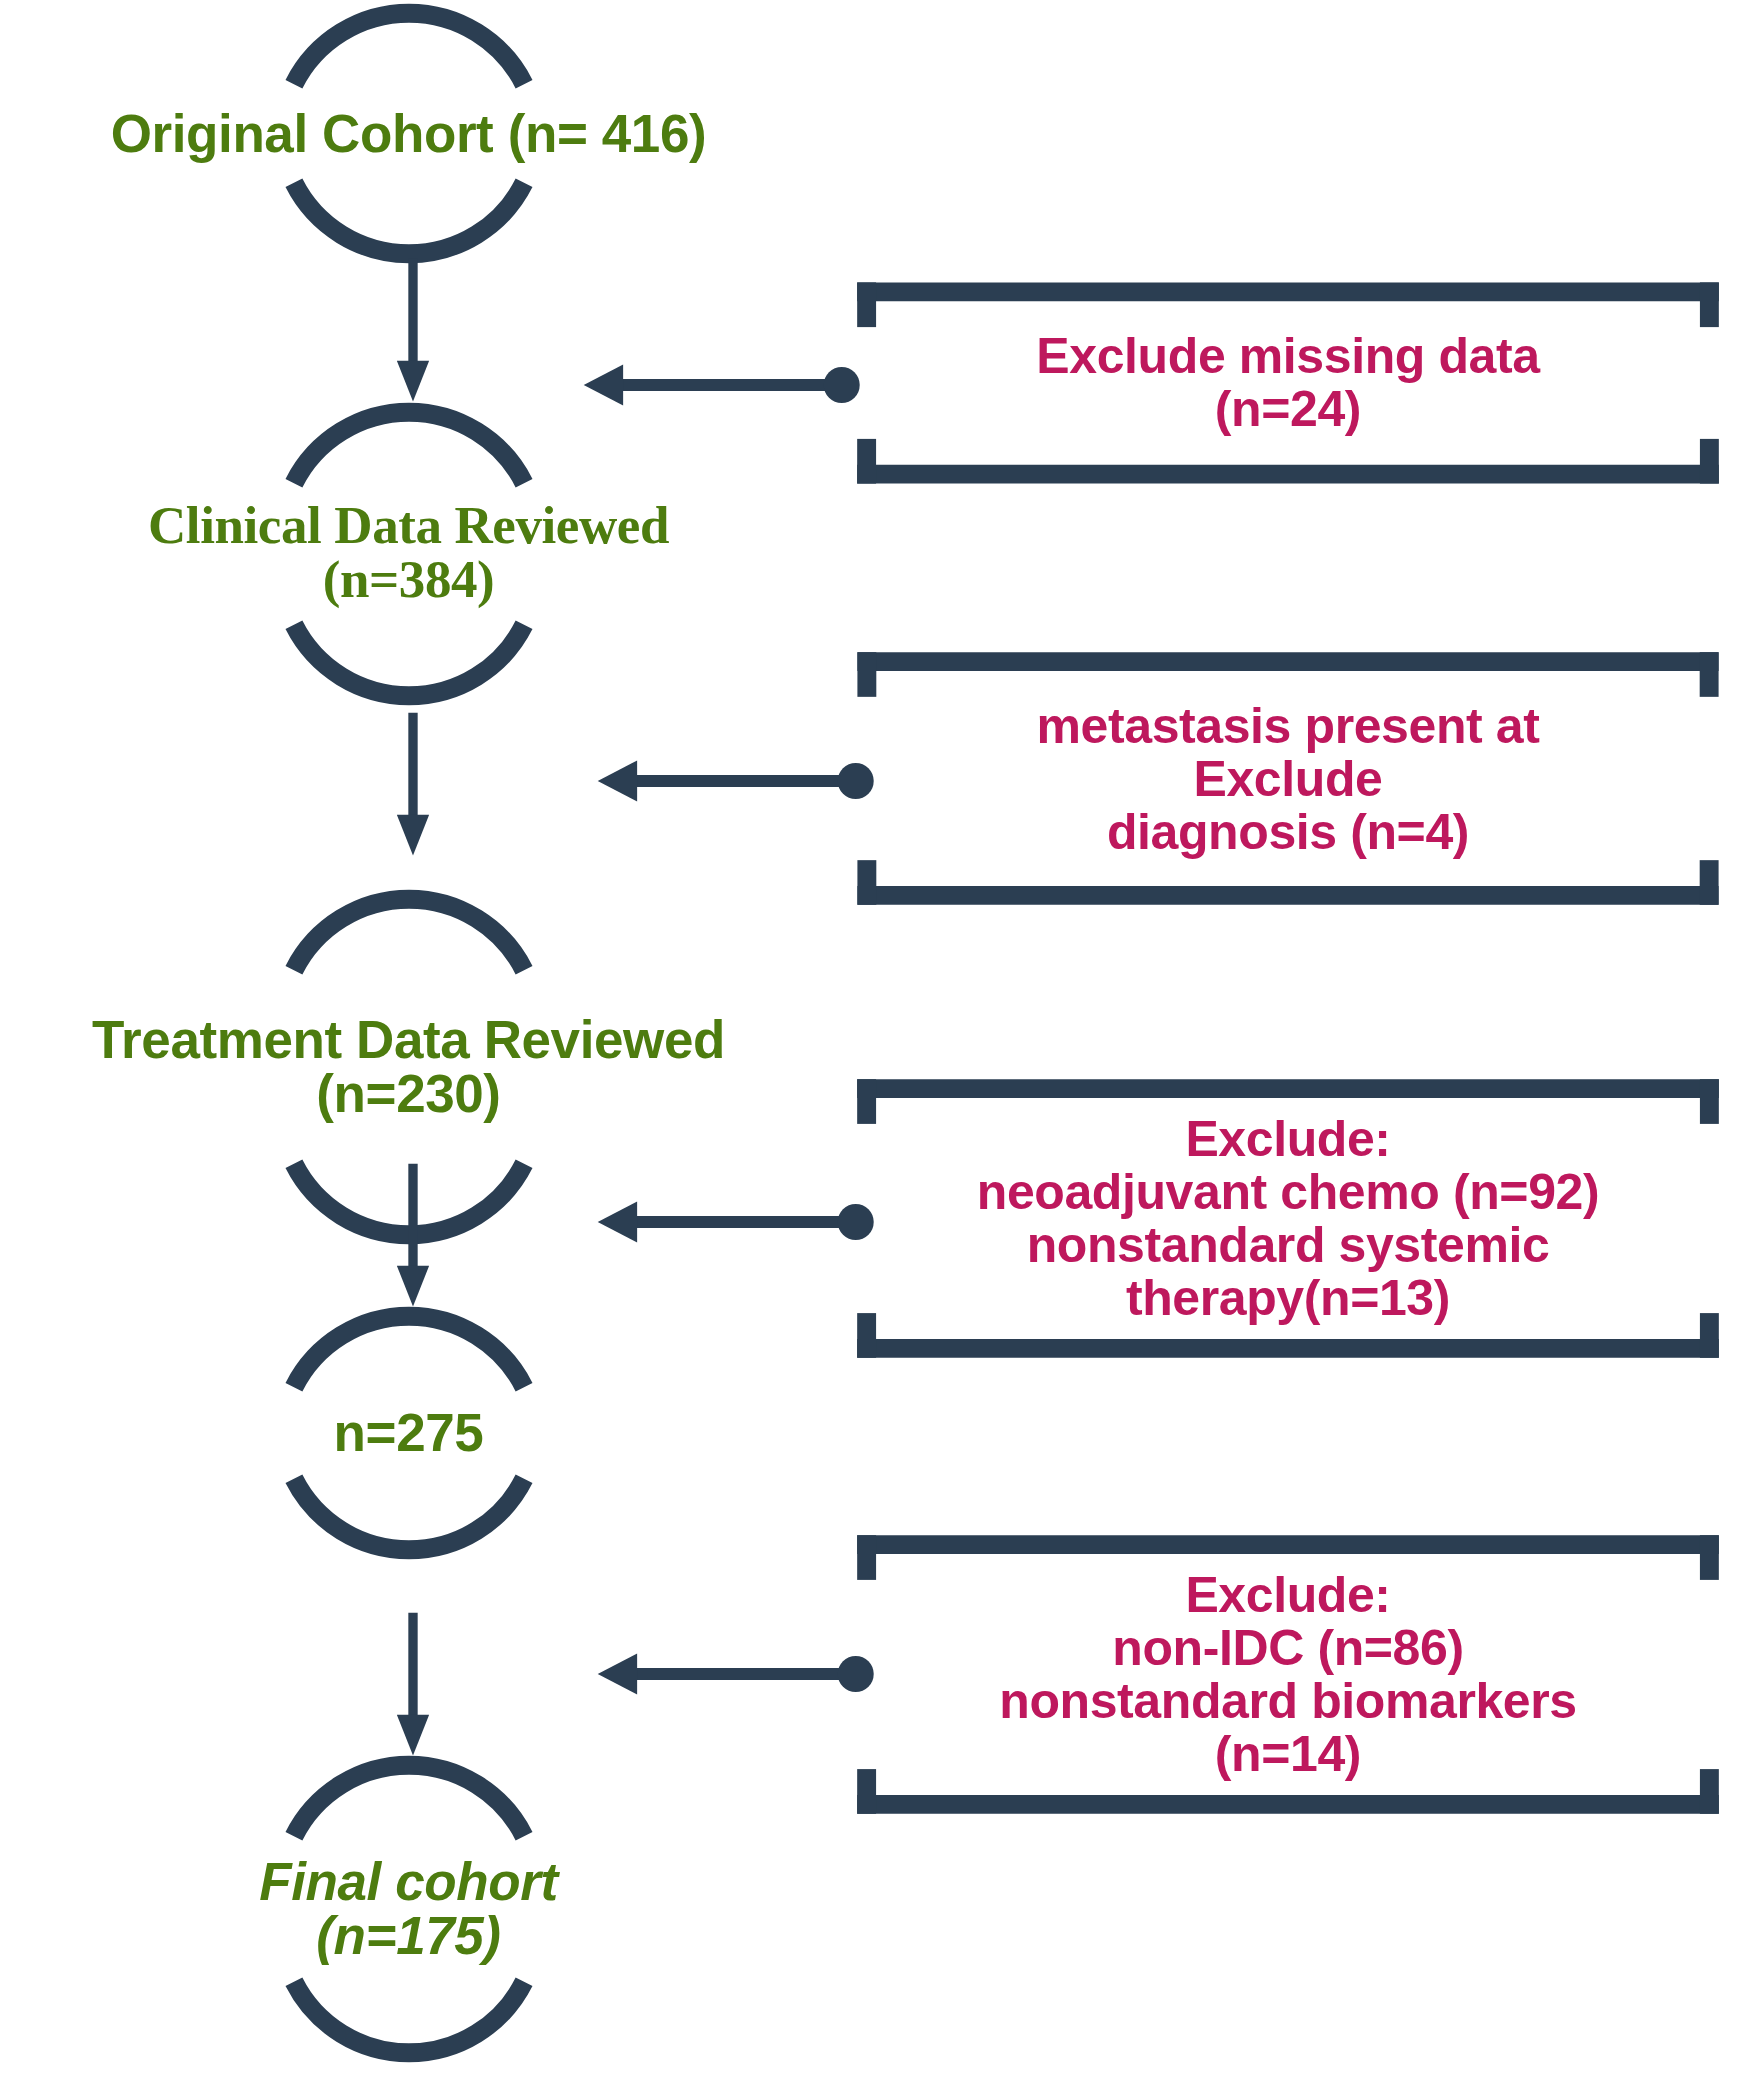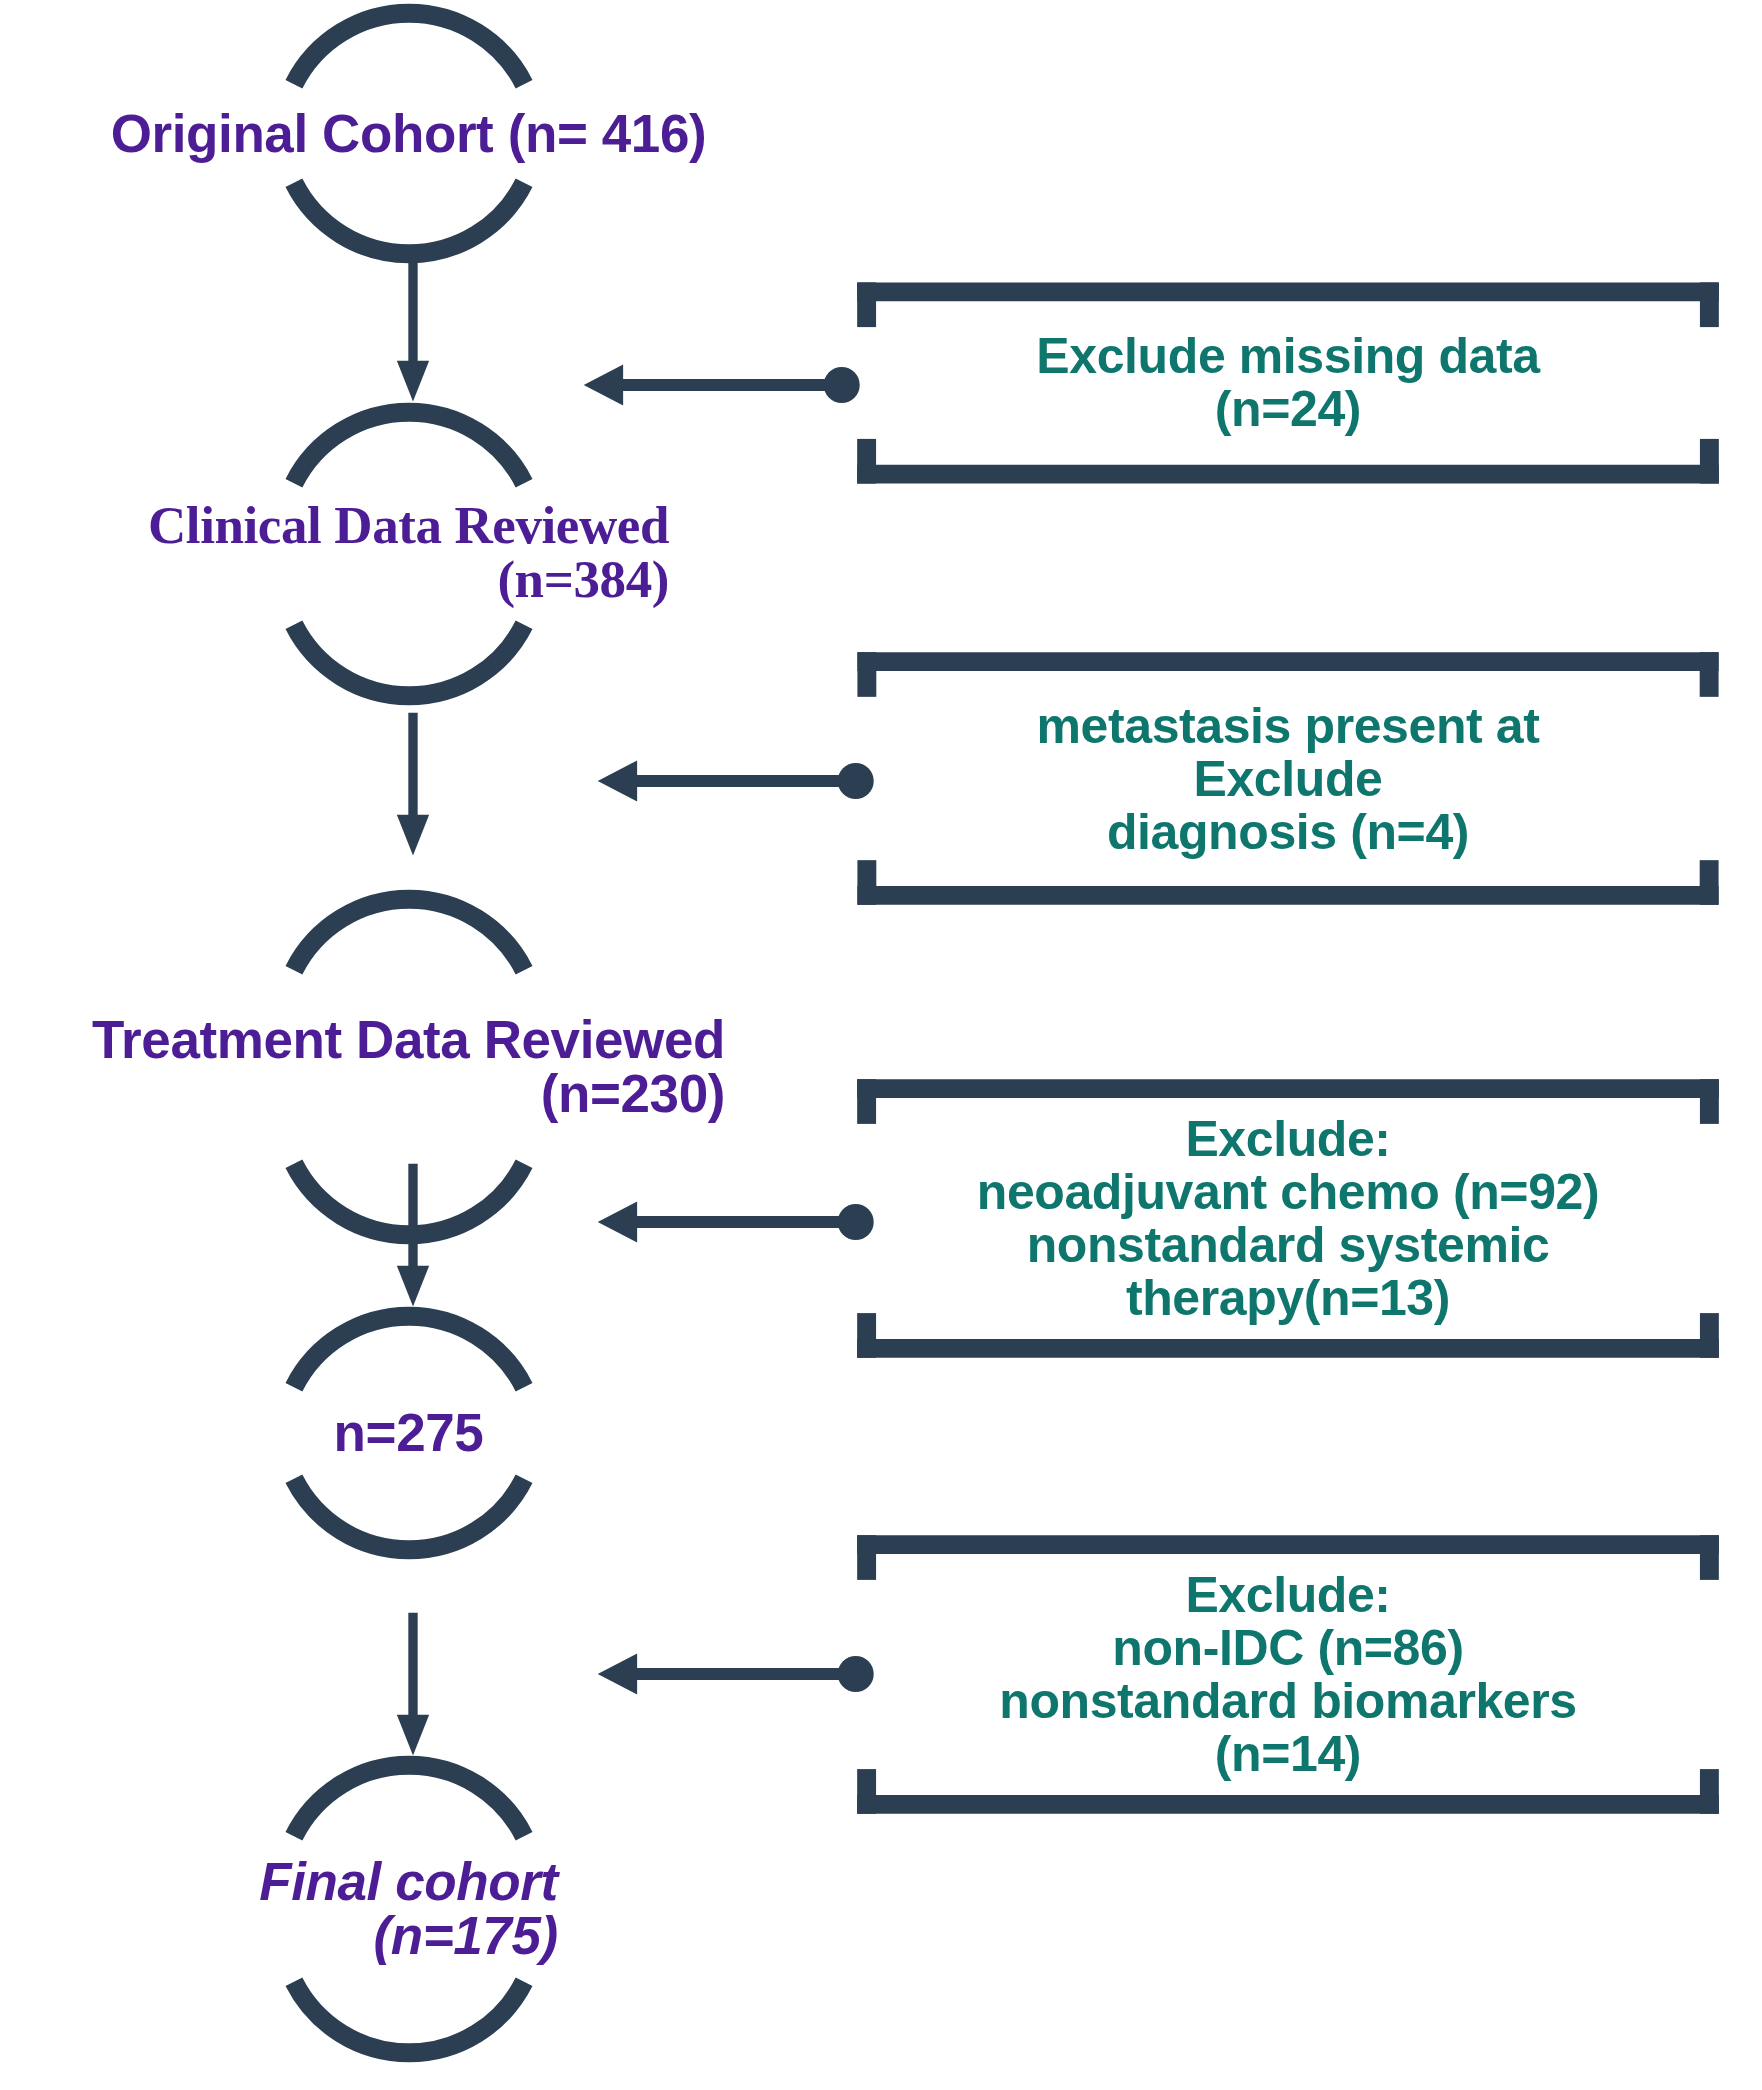--- a/index.html
+++ b/index.html
@@ -4,37 +4,37 @@
 <style>
   html,body{margin:0;padding:0;background:#ffffff;}
   body{width:1762px;height:2091px;overflow:hidden;
        font-family:"Liberation Sans","DejaVu Sans",sans-serif;}
   #stage{position:relative;width:1762px;height:2091px;background:#fff;}
 
   
   .node{position:absolute;display:flex;flex-direction:column;align-items:center;}
   .arc{display:block;}
   .node-text{
-      color:#4c1d95;
+      color:#4d7c0f;
       font-weight:bold;
       font-size:53px;
       line-height:1.02;
-      text-align:right;
+      text-align:center;
       white-space:nowrap;
       letter-spacing:-0.4px;
   }
   .node-text .l1{display:block;}
   .node-text .l2{display:block;}
 
   
   .exbox{position:absolute;}
   .exbox .bracket{position:absolute;left:0;top:0;}
   .exbox .extext{
       position:absolute;
-      color:#0f766e;
+      color:#be185d;
       font-weight:bold;
       font-size:50px;
       line-height:1.06;
       text-align:center;
       letter-spacing:-0.4px;
       white-space:nowrap;
       left:0;right:0;
       top:50%;
       transform:translateY(-50%);
   }

